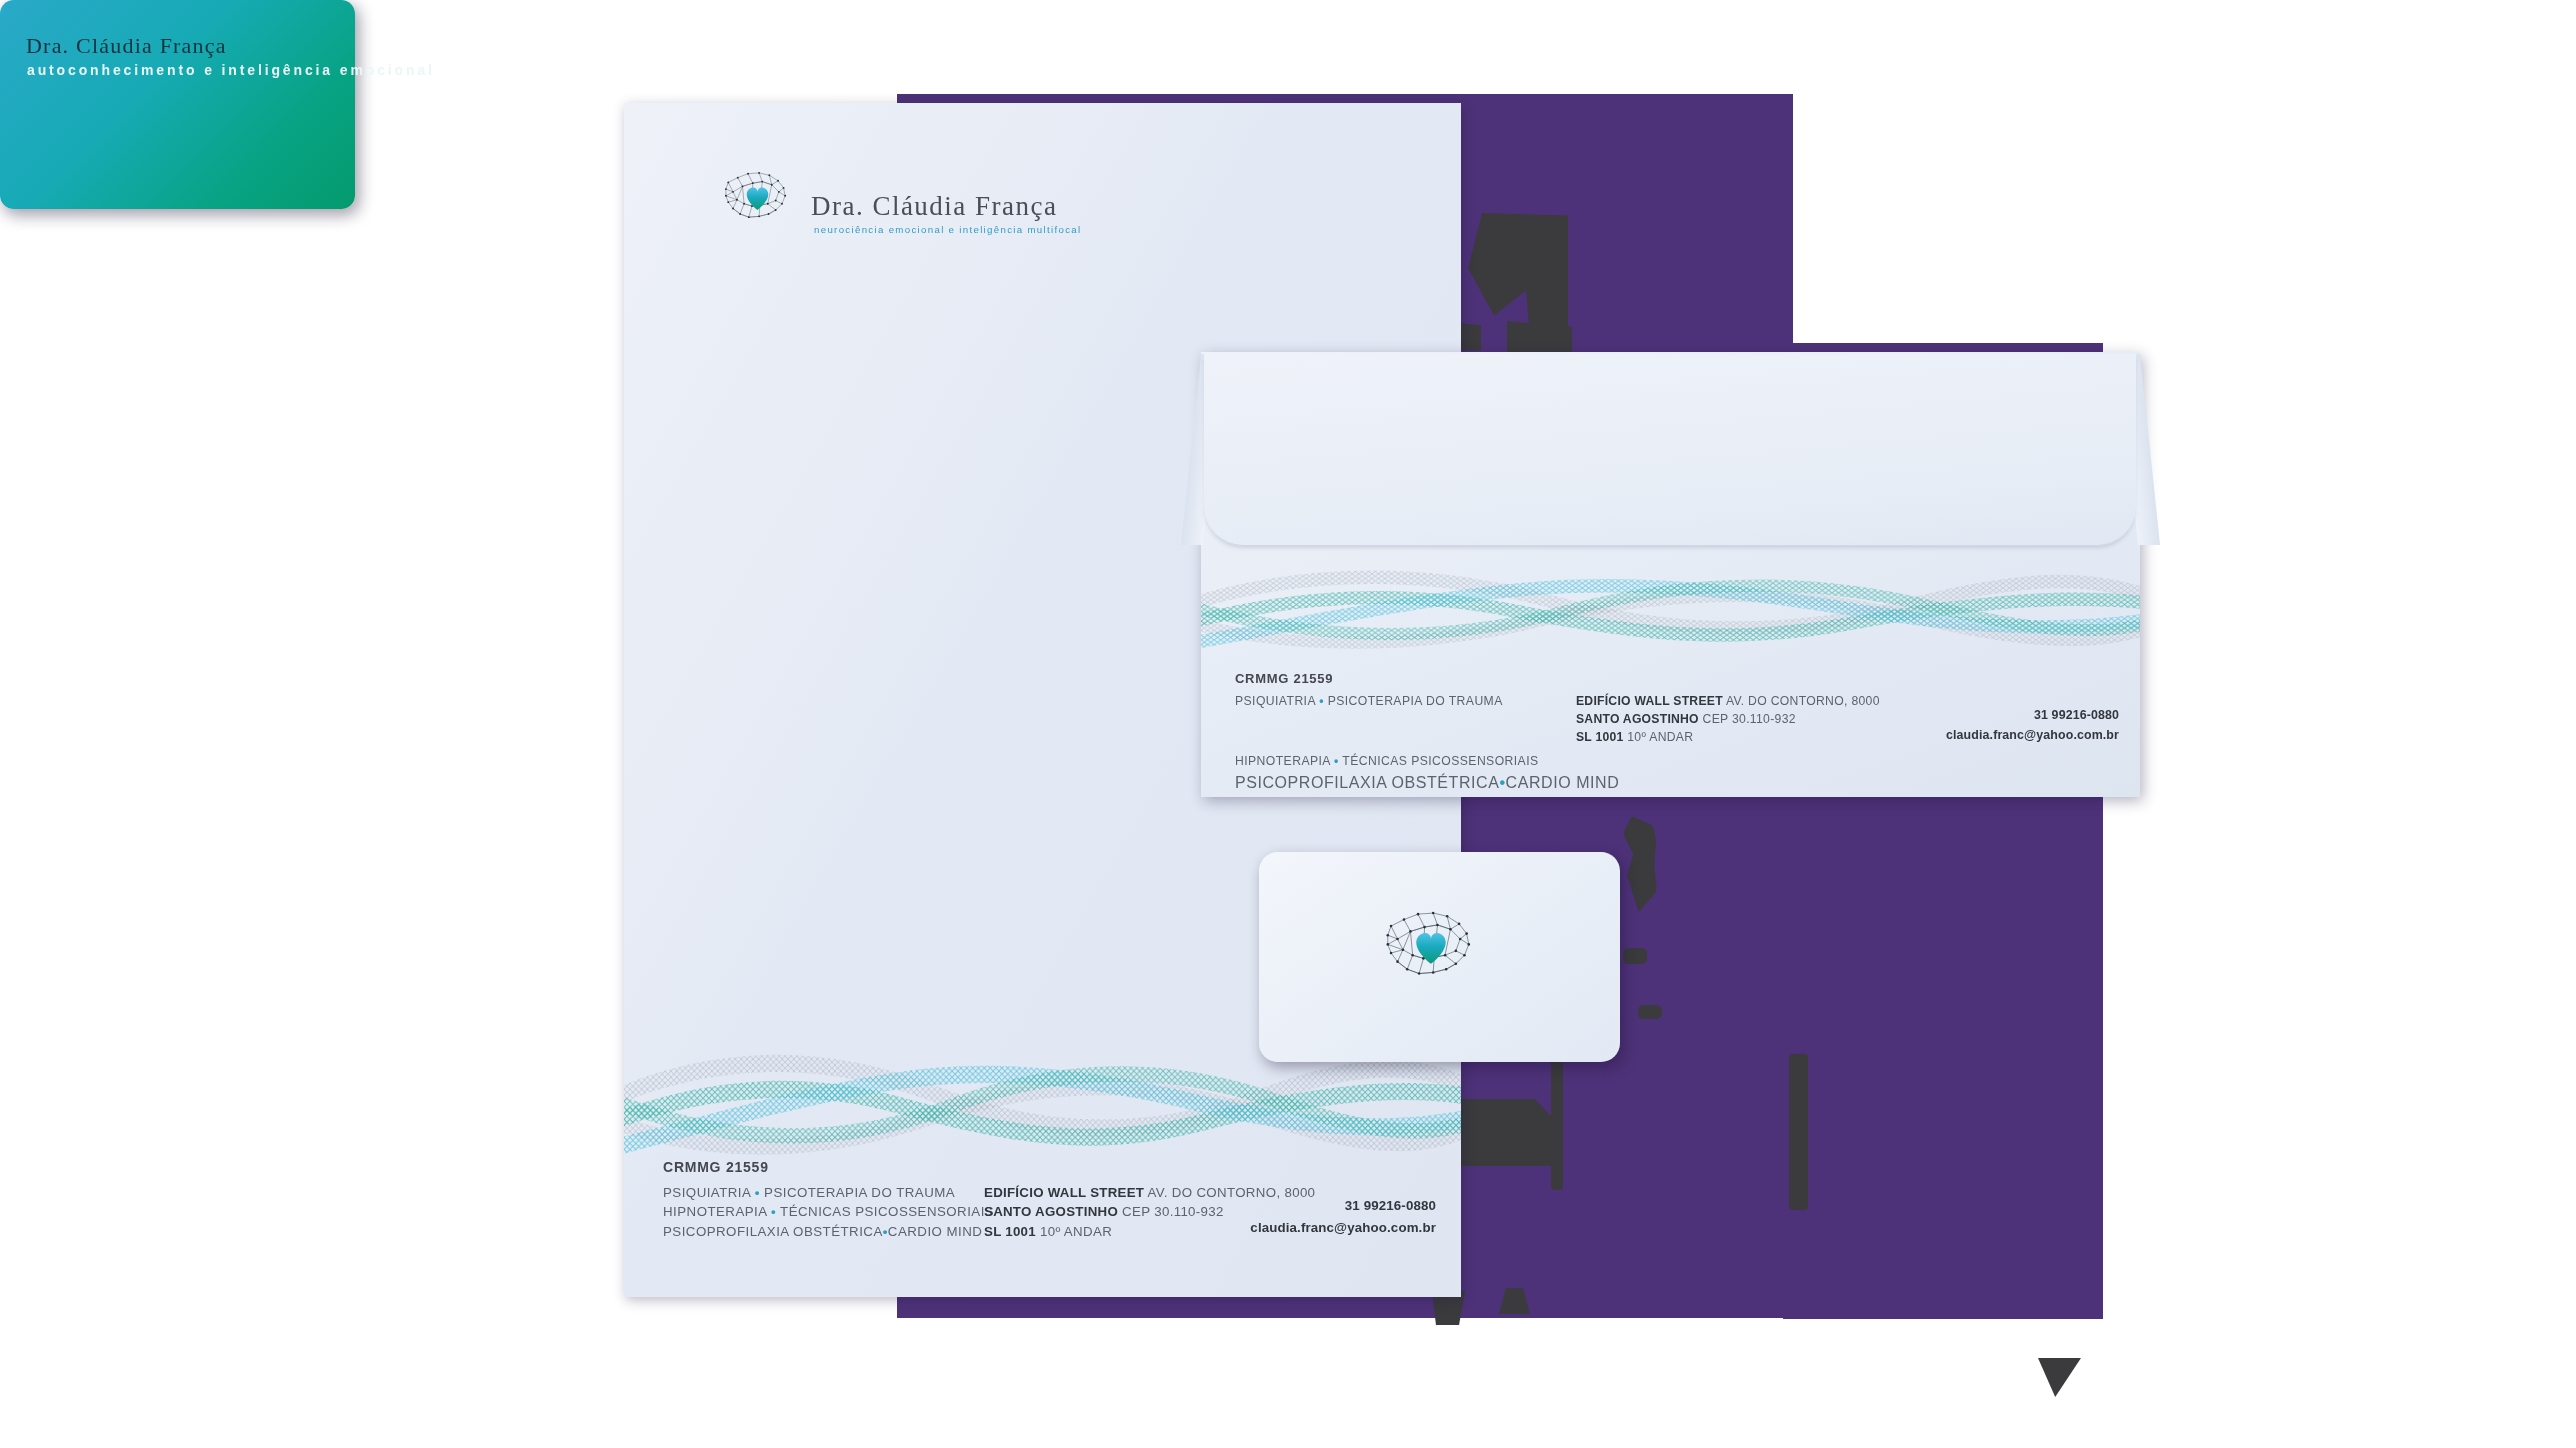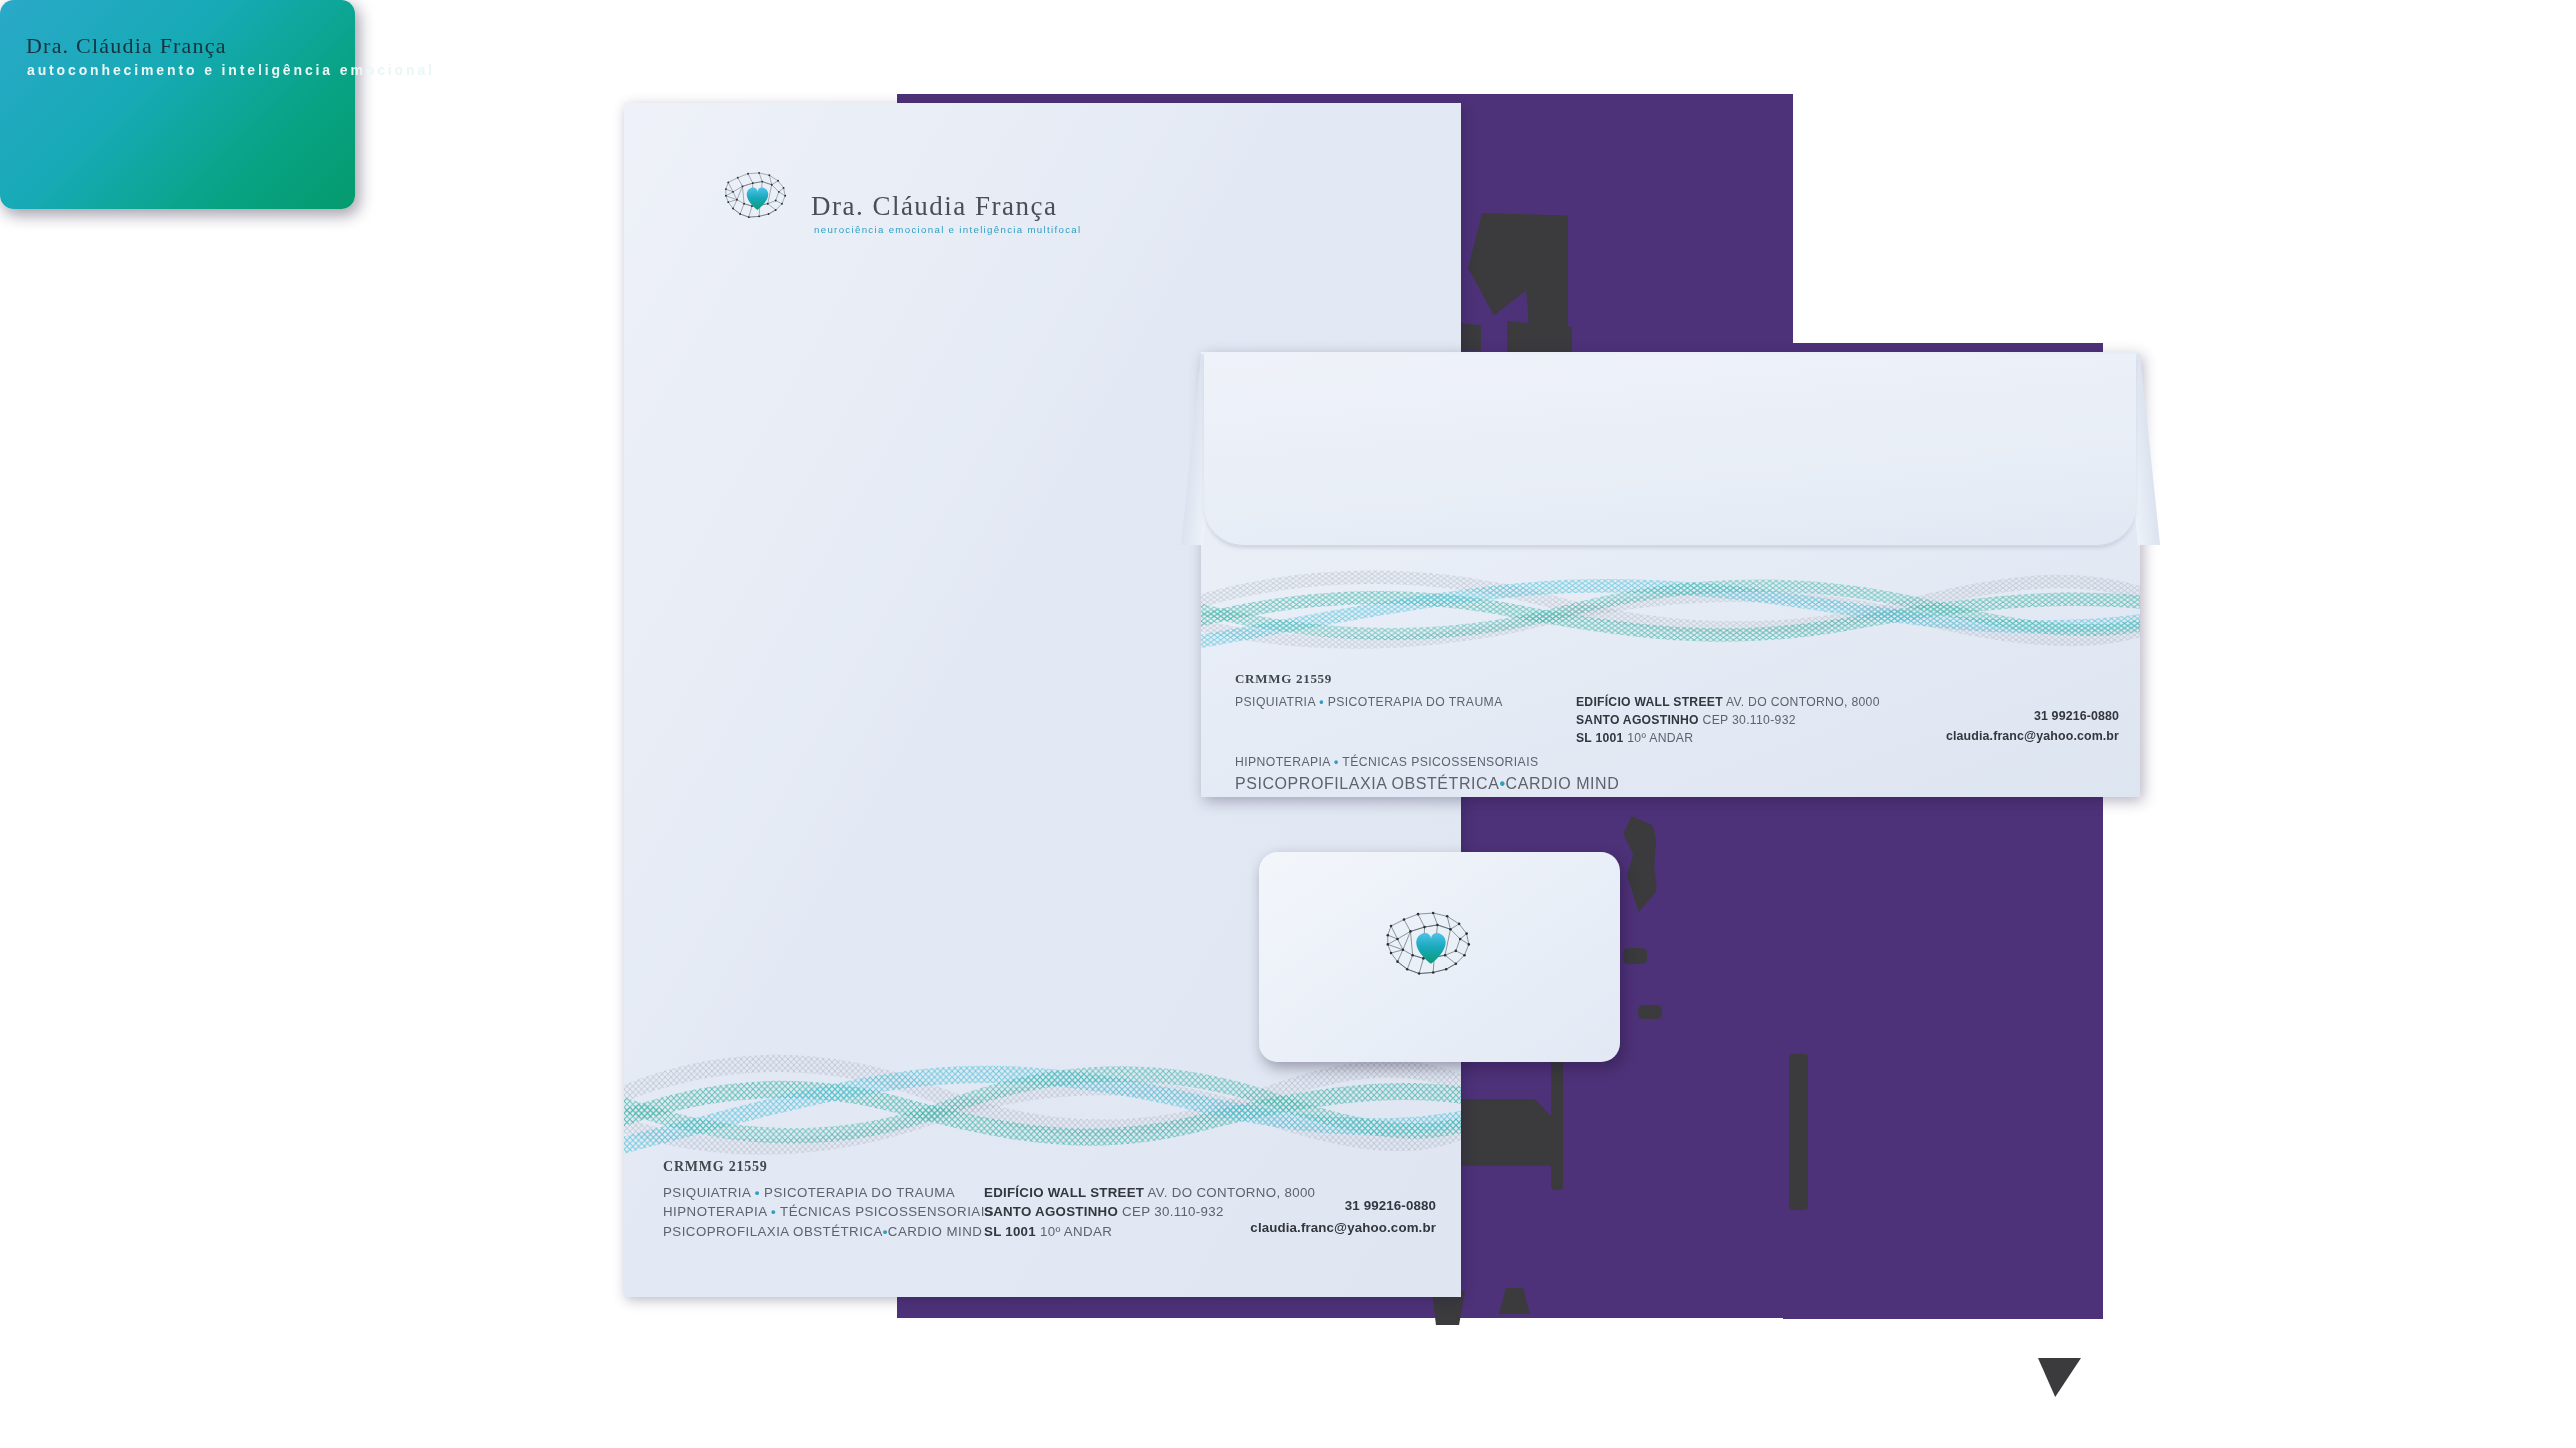--- a/index.html
+++ b/index.html
@@ -28,21 +28,21 @@
     font-family:"Liberation Serif",serif;
     color:#4a4f57;letter-spacing:.055em;white-space:nowrap;
   }
   .brand-tag{
     color:#2f9fc2;letter-spacing:.135em;white-space:nowrap;
     font-family:"Liberation Sans",sans-serif;
   }
 
   .lh-wave{position:absolute;left:0;top:932px;width:837px;height:129px;overflow:hidden;}
   .lh-footer{position:absolute;left:39px;top:1056px;width:773px;color:#585e68;}
-  .crm{font-weight:bold;font-size:14px;letter-spacing:.055em;color:#44474e;font-family:Liberation Serif, serif;}
+  .crm{font-weight:bold;font-size:14px;letter-spacing:.055em;color:#44474e;}
   .svc{font-size:13.3px;letter-spacing:.035em;line-height:1.47;color:#5d636d;white-space:nowrap;}
   .dot{color:#2f9fc2;font-weight:bold;}
   .addr{font-size:13.3px;letter-spacing:.025em;line-height:1.47;color:#5d636d;white-space:nowrap;margin-left:40px;}
   .addr b{color:#33373d;letter-spacing:.02em;}
   .contact{font-size:13.3px;font-weight:bold;color:#33373d;letter-spacing:.01em;white-space:nowrap;}
 
   
   #envelope{
     left:1201px;top:352px;width:939px;height:445px;
     background:linear-gradient(160deg,#eef2f9 0%,#e5ebf5 55%,#dde5f1 100%);

